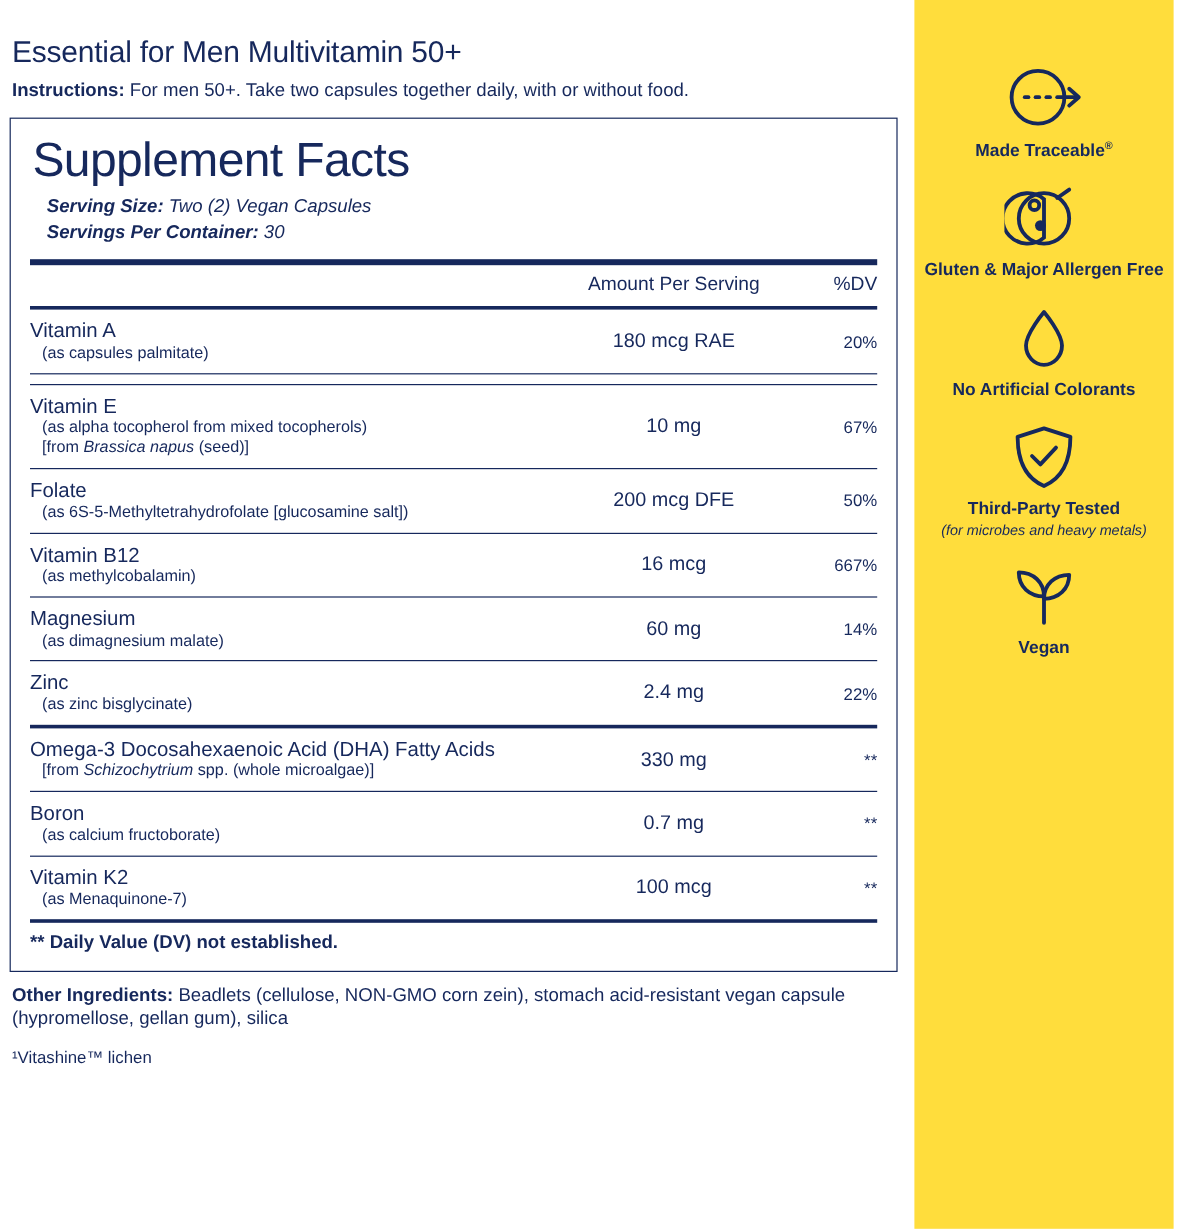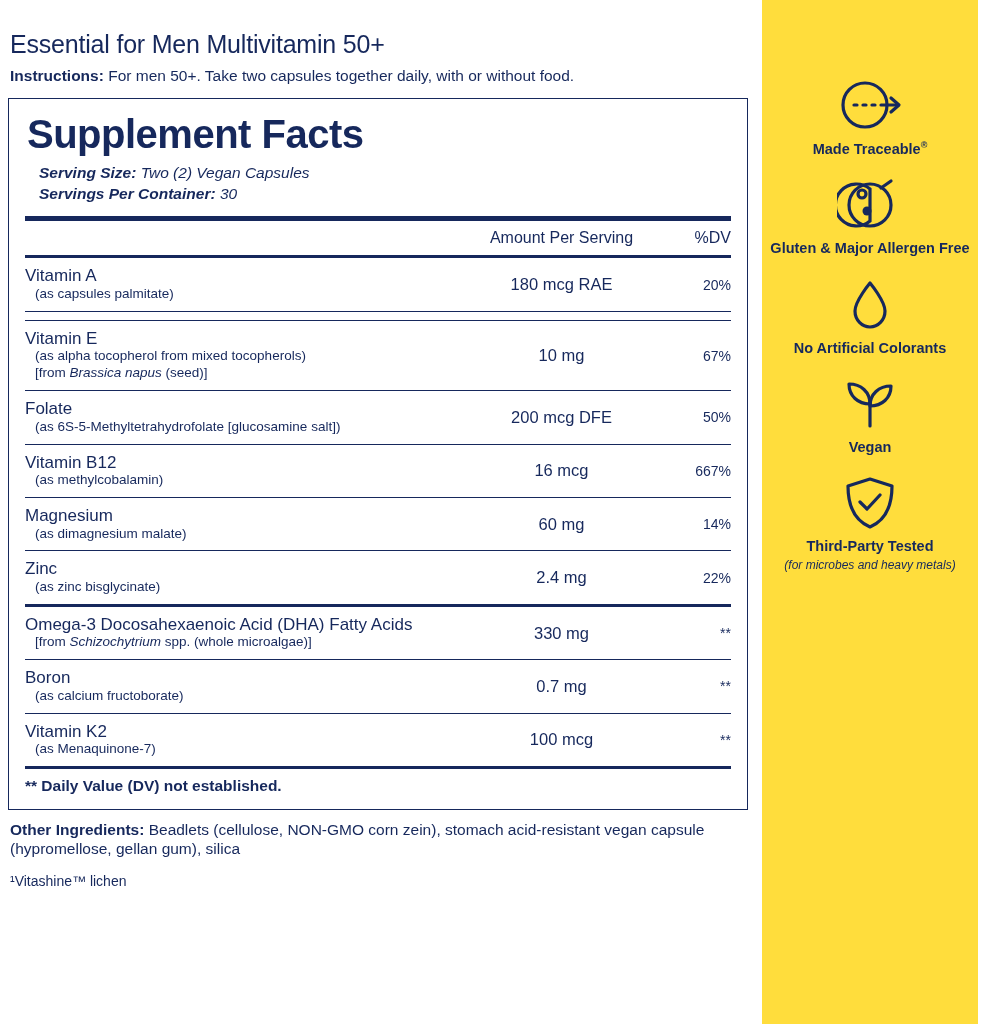--- a/index.html
+++ b/index.html
@@ -38,21 +38,21 @@
   }
   .instructions b { font-weight: 700; }
 
   .facts-box {
     border: 1.5px solid #16285c;
     padding: 14px 16px 10px 16px;
     width: 740px;
   }
   .facts-title {
     font-size: 40px;
-    font-weight: 700;
+    font-weight: 400;
     letter-spacing: -0.5px;
     line-height: 1.05;
     margin: 0 0 8px 2px;
   }
   .serving-line {
     font-size: 15.5px;
     line-height: 1.35;
     margin-left: 14px;
     font-style: italic;
   }
@@ -96,21 +96,21 @@
   .other-ing b { font-weight: 700; }
   .vitashine {
     font-size: 14px;
     margin: 14px 2px 0 2px;
   }
 
   
   .right {
     width: 216px;
     background: #ffdd3c;
-    padding-top: 76px;
+    padding-top: 52px;
     display: flex;
     flex-direction: column;
     align-items: center;
   }
   .badge {
     width: 216px;
     text-align: center;
     margin-bottom: 18px;
   }
   .badge .glyph {
@@ -365,33 +365,33 @@
       <div class="glyph">
         <svg width="50" height="56" viewBox="0 0 50 56" fill="none" stroke="#16285c" stroke-width="3.2">
           <path d="M25 6 C25 6 40 24 40 34 C40 43 33 50 25 50 C17 50 10 43 10 34 C10 24 25 6 25 6 Z" stroke-linejoin="round"></path>
         </svg>
       </div>
       <div class="label">No Artificial Colorants</div>
     </div>
 
     <div class="badge">
       <div class="glyph">
+        <svg width="56" height="58" viewBox="0 0 56 58" fill="none" stroke="#16285c" stroke-width="3.2">
+          <path d="M28 5 L50 12 C50 34 42 47 28 53 C14 47 6 34 6 12 L28 5 Z" stroke-linejoin="round"></path>
+          <polyline points="18,28 25,35 38,21" stroke-linecap="round" stroke-linejoin="round"></polyline>
+        </svg>
+      </div>
+      <div class="label">Third-Party Tested</div>
+      <div class="sublabel">(for microbes and heavy metals)</div>
+    </div>
+
+    <div class="badge">
+      <div class="glyph">
         <svg width="62" height="56" viewBox="0 0 62 56" fill="none" stroke="#16285c" stroke-width="3.2">
           <path d="M31 50 L31 26" stroke-linecap="round"></path>
           <path d="M31 28 C31 16 22 8 10 8 C10 20 19 28 31 28 Z" stroke-linejoin="round"></path>
           <path d="M31 30 C31 18 40 10 52 10 C52 22 43 30 31 30 Z" stroke-linejoin="round"></path>
         </svg>
       </div>
       <div class="label">Vegan</div>
     </div>
-
-    <div class="badge">
-      <div class="glyph">
-        <svg width="56" height="58" viewBox="0 0 56 58" fill="none" stroke="#16285c" stroke-width="3.2">
-          <path d="M28 5 L50 12 C50 34 42 47 28 53 C14 47 6 34 6 12 L28 5 Z" stroke-linejoin="round"></path>
-          <polyline points="18,28 25,35 38,21" stroke-linecap="round" stroke-linejoin="round"></polyline>
-        </svg>
-      </div>
-      <div class="label">Third-Party Tested</div>
-      <div class="sublabel">(for microbes and heavy metals)</div>
-    </div>
   </div>
 </div>
 
 </body></html>

